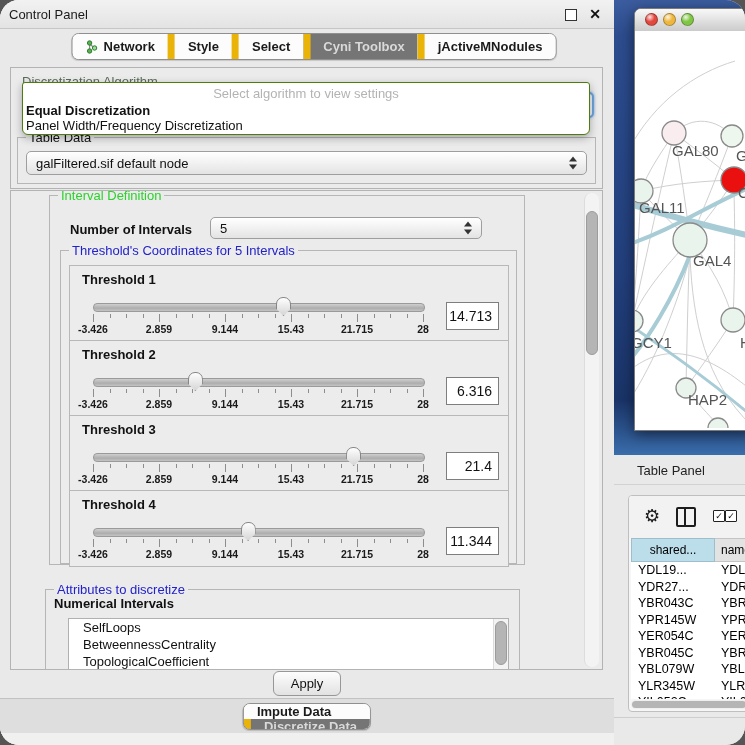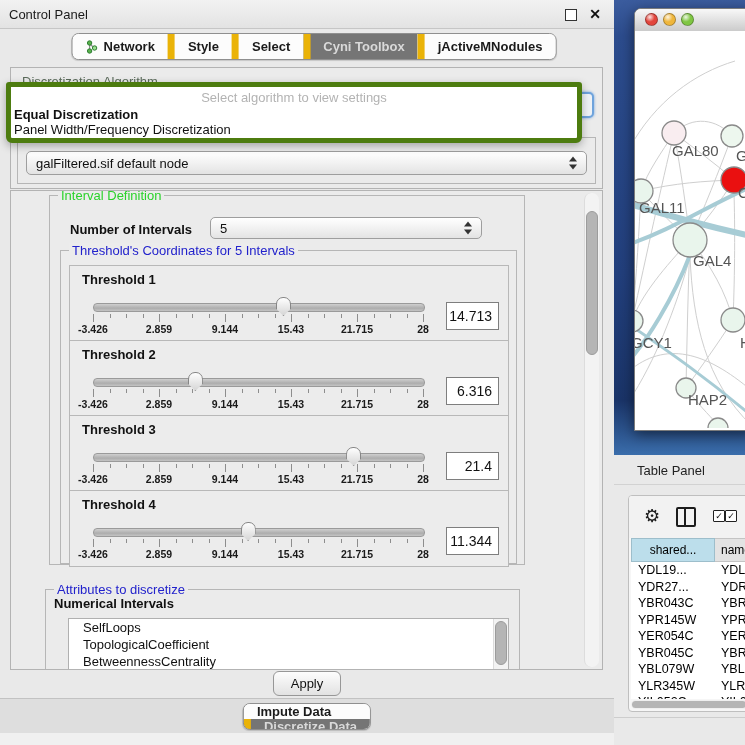--- a/index.html
+++ b/index.html
@@ -1,17 +1,17 @@
 <!DOCTYPE html>
 <html><head>
 <meta charset="utf-8">
 <style>
   html,body{margin:0;padding:0;background:#555;}
   #root{position:relative;width:745px;height:745px;overflow:hidden;
-        font-family:"Liberation Sans",sans-serif;background:#e9e9e9;-webkit-font-smoothing:antialiased;}
+        font-family:"Liberation Sans",sans-serif;background:#e9e9e9;border-radius:19px;-webkit-font-smoothing:antialiased;}
   
   #cp{position:absolute;left:0;top:0;width:614px;height:745px;background:#e9e9e9;}
   #cp-title{position:absolute;left:0;top:0;width:100%;height:28px;background:linear-gradient(#f2f2f2,#e3e3e3);
             border-bottom:1px solid #c6c6c6;}
   #cp-title .t{position:absolute;left:9px;top:7px;font-size:13px;color:#1a1a1a;}
   .float-ico{position:absolute;right:37px;top:9px;width:10px;height:10px;border:1.5px solid #333;background:#fff;}
   .close-ico{position:absolute;right:13px;top:6px;font-size:14px;font-weight:bold;color:#111;}
   
   .segbar{position:absolute;display:flex;height:25px;border:1px solid #8f8f8f;border-radius:7px;overflow:hidden;
           background:#fcfcfc;font-size:13px;font-weight:bold;box-shadow:0 1px 1px rgba(0,0,0,.15);}
@@ -25,21 +25,21 @@
   .panel{position:absolute;border:1px solid #b3b3b3;background:#ebebeb;}
   .fieldset{position:absolute;border:1px solid #b6b6b6;}
   .legend{position:absolute;top:-8px;left:8px;background:#ebebeb;padding:0 3px;font-size:13px;white-space:nowrap;}
   .combo{position:absolute;height:24px;background:linear-gradient(#ffffff,#f3f3f3 45%,#e3e3e3);
          border:1px solid #9e9e9e;border-radius:5px;font-size:13px;color:#111;
          display:flex;align-items:center;padding:0 20px 0 9px;box-sizing:border-box;}
   .spin{position:absolute;right:8px;top:50%;width:9px;height:13px;transform:translateY(-50%);}
   .spin::before{content:"";position:absolute;left:0;top:0;border-left:4.5px solid transparent;border-right:4.5px solid transparent;border-bottom:5px solid #333;}
   .spin::after{content:"";position:absolute;left:0;bottom:0;border-left:4.5px solid transparent;border-right:4.5px solid transparent;border-top:5px solid #333;}
   
-  #popup{position:absolute;left:6px;top:82px;width:566px;height:51px;background:#fff;border:5px solid #4d7c0f;
+  #popup{position:absolute;left:22px;top:82px;width:566px;height:51px;background:#fff;border:1px solid #4d7c0f;
          border-radius:3px 3px 6px 6px;box-shadow:0 3px 8px rgba(0,0,0,.3);z-index:50;font-size:13px;}
   #popup .prompt{height:20px;line-height:22px;text-align:center;color:#b3b3b3;}
   #popup .opt{height:15px;line-height:15px;padding-left:3px;color:#111;}
   #popup .opt.hl{font-weight:bold;}
   #algoCombo{position:absolute;left:24px;top:92px;width:566px;height:22px;border-radius:5px;background:#eef2f6;
              border:2px solid #6ea3dc;box-shadow:0 0 3px #6ea3dc;z-index:10;}
   
   #scrollPanel{position:absolute;left:10px;top:190px;width:591px;height:478px;overflow:hidden;}
   
   .thbox{position:absolute;left:8px;width:438px;height:75px;border:1px solid #b8b8b8;background:#ececec;}
@@ -322,22 +322,22 @@
       </div>
 
       <div class="fieldset" style="left:34px;top:398px;width:473px;height:110px;">
         <span class="legend" style="color:#2222cc;">Attributes to discretize</span>
         <span style="position:absolute;left:8px;top:6px;font-size:13px;font-weight:bold;color:#111;">Numerical Intervals</span>
         <div id="attrList">
           <div class="vscroll" style="right:0;top:0;width:14px;height:100%;">
             <div class="vthumb" style="top:2px;height:42px;"></div>
           </div>
         <div class="attr-item">SelfLoops</div>
+            <div class="attr-item">BetweennessCentrality</div>
             <div class="attr-item">TopologicalCoefficient</div>
-            <div class="attr-item">BetweennessCentrality</div>
           </div>
       </div>
 
       <div class="vscroll" style="right:3px;top:2px;width:14px;height:474px;border-radius:7px;">
         <div class="vthumb" style="top:18px;height:142px;"></div>
       </div>
     </div>
 
     <div id="applyBtn">Apply</div>
 

